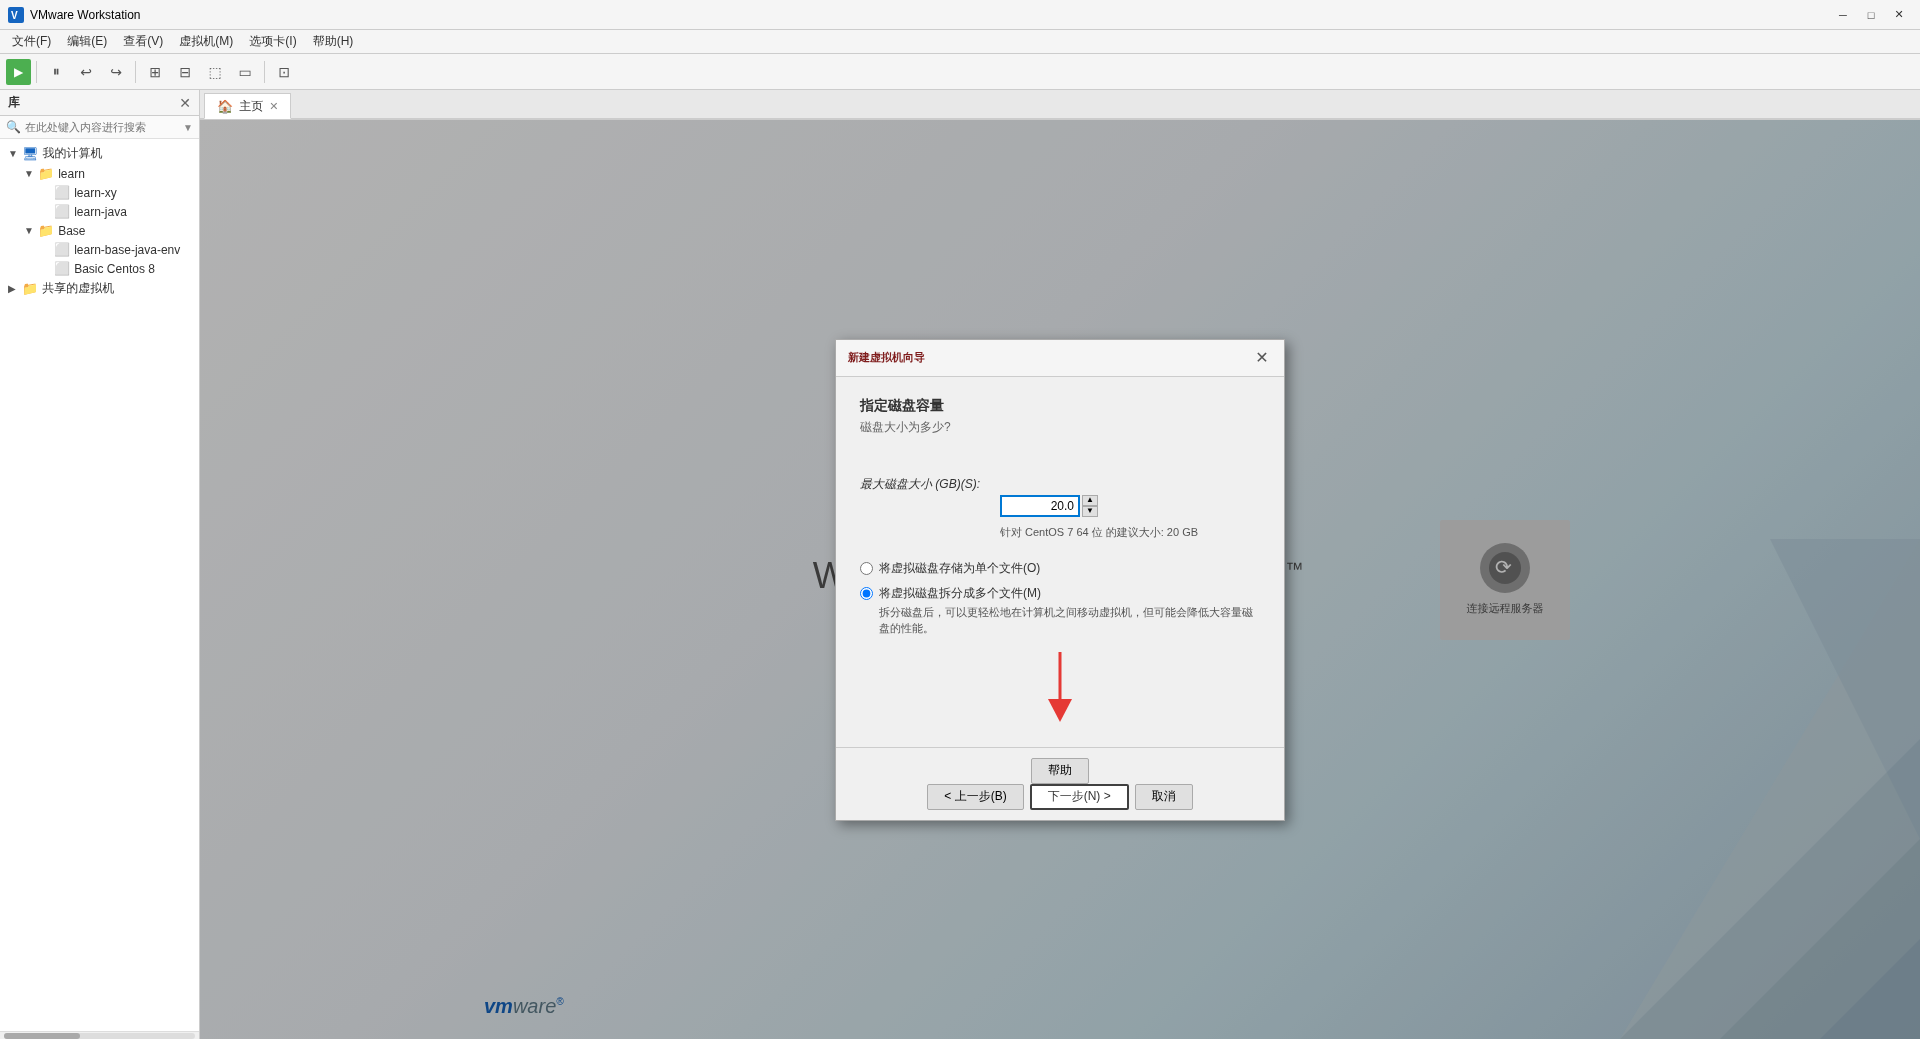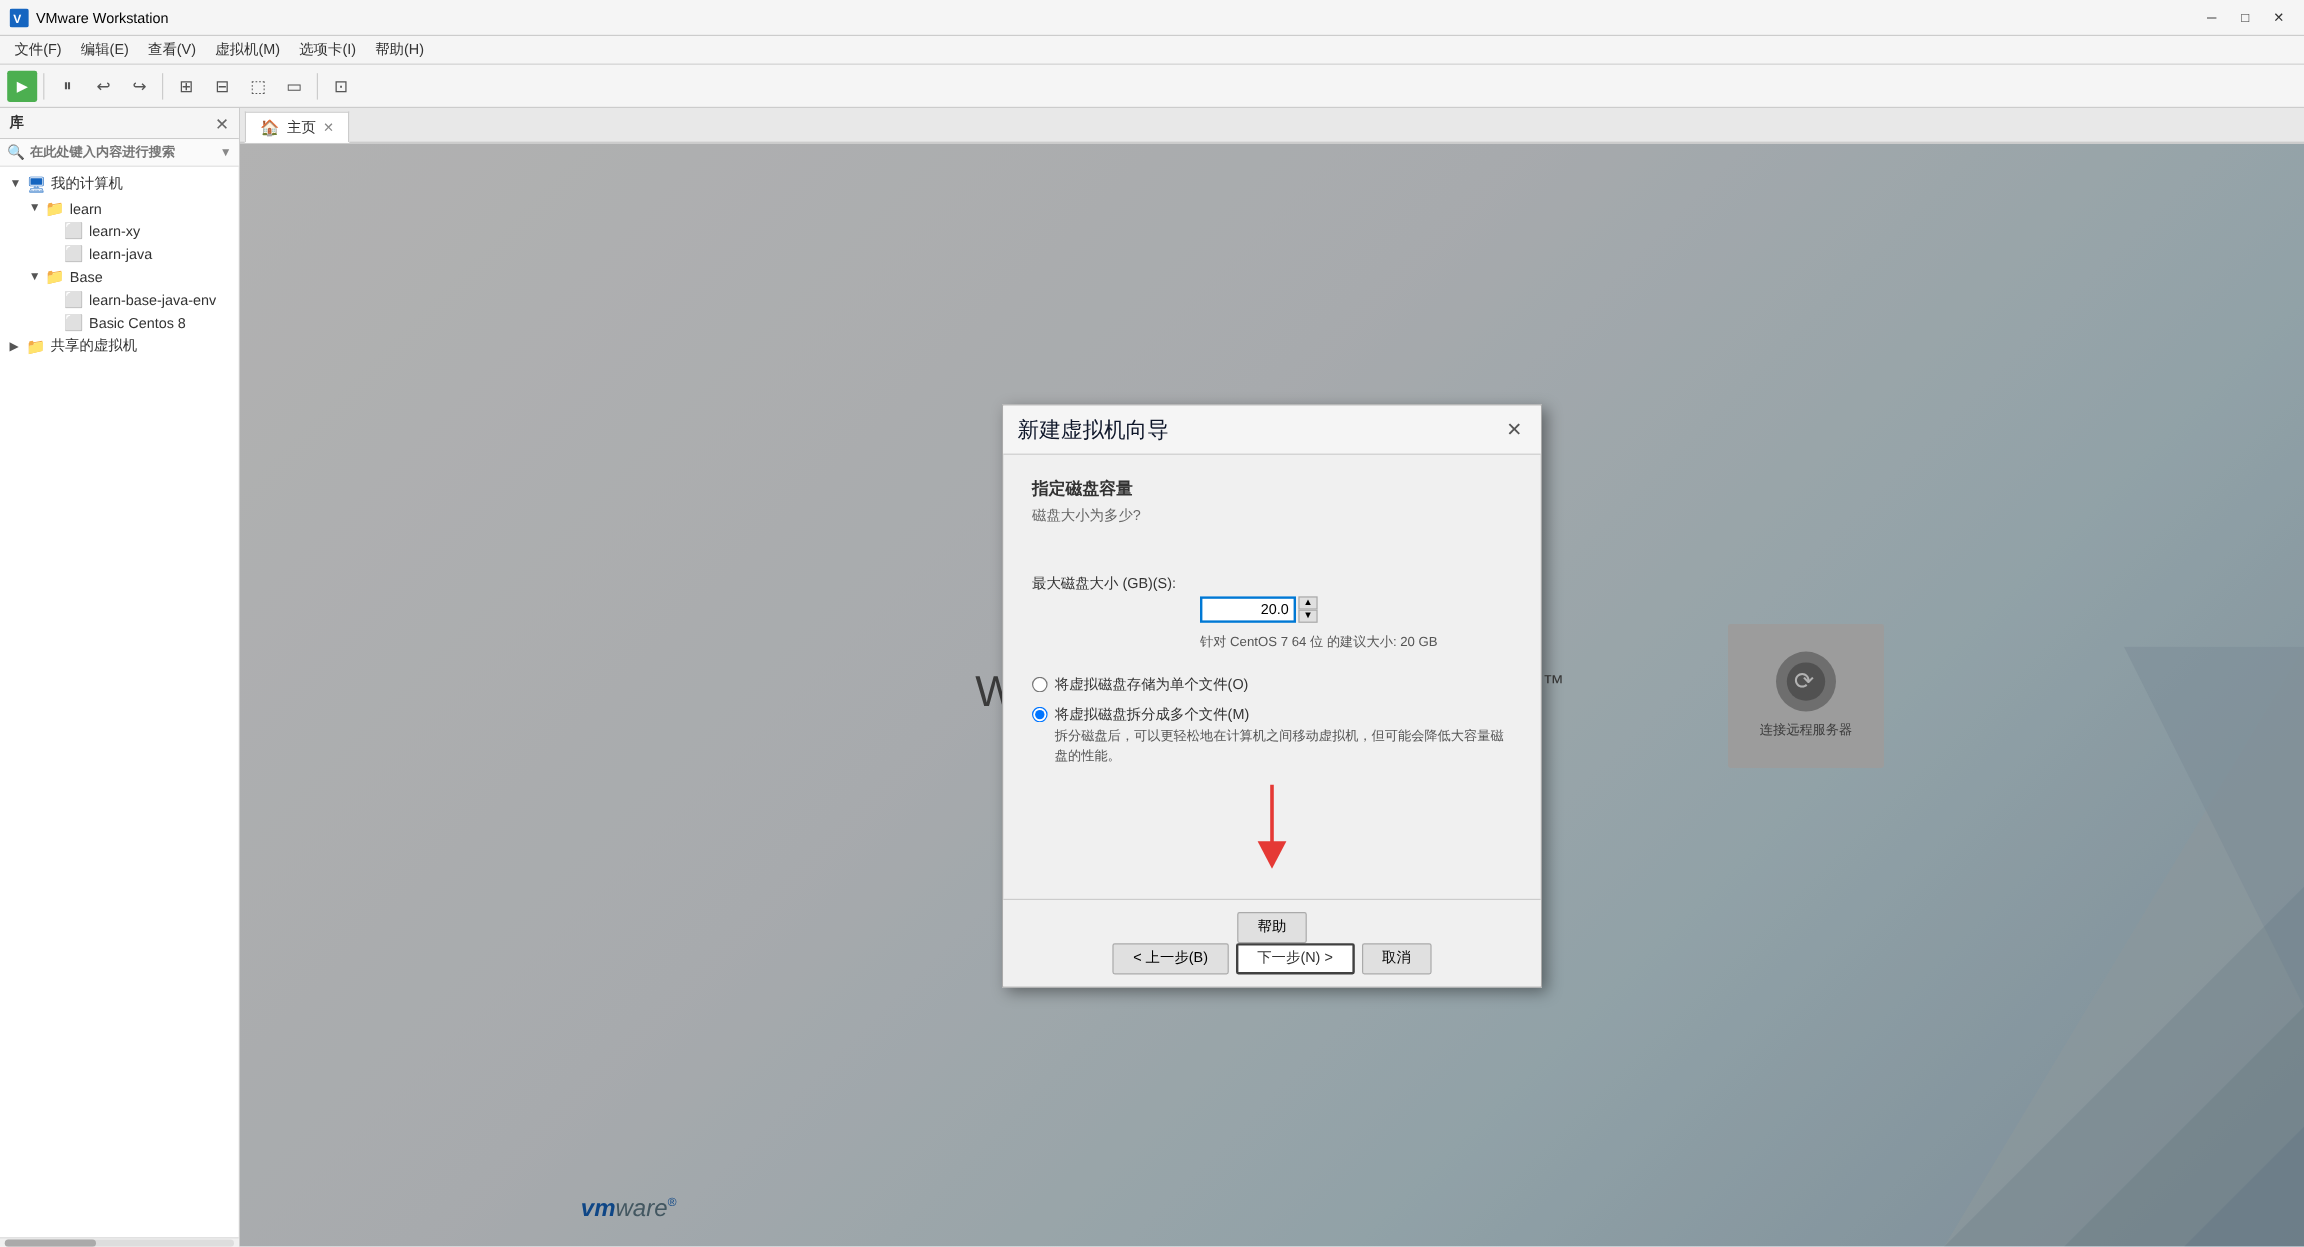--- a/index.html
+++ b/index.html
@@ -109,21 +109,20 @@
       border-bottom: 1px solid #e0e0e0;
       background: #fafafa;
     }
     .sidebar-search input {
       flex: 1;
       border: none;
       background: transparent;
       font-size: 11px;
       outline: none;
       color: #aaa;
-      font-weight: bold;
     }
     .sidebar-search-icon { color: #888; font-size: 12px; margin-right: 4px; }
     .sidebar-search-arrow { color: #888; font-size: 10px; cursor: pointer; }
     .tree-area { flex: 1; overflow-y: auto; padding: 4px 0; }
     .tree-item {
       display: flex;
       align-items: center;
       padding: 2px 0;
       cursor: pointer;
       white-space: nowrap;
@@ -282,21 +281,21 @@
       flex-direction: column;
     }
     .dialog-title-bar {
       background: #f5f5f5;
       border-bottom: 1px solid #ccc;
       padding: 8px 12px;
       display: flex;
       align-items: center;
       justify-content: space-between;
     }
-    .dialog-title { font-size: 18px; color: #0f172a; font-weight: normal; }
+    .dialog-title { font-size: 11px; color: #7f1d1d; font-weight: bold; }
     .dialog-close-btn {
       width: 20px; height: 20px;
       background: transparent;
       border: none;
       cursor: pointer;
       font-size: 16px;
       color: #555;
       display: flex; align-items: center; justify-content: center;
     }
     .dialog-body { padding: 20px 24px; }
@@ -306,21 +305,21 @@
       font-size: 12px;
       color: #333;
       line-height: 1.6;
       margin-bottom: 20px;
     }
     .form-row {
       display: flex;
       align-items: center;
       margin-bottom: 8px;
     }
-    .form-label { font-size: 12px; color: #333; min-width: 140px; }
+    .form-label { font-size: 12px; color: #333; min-width: 140px; font-style: italic; }
     .form-input-wrap { display: flex; align-items: center; gap: 2px; margin-top: 43px; }
     .form-input {
       width: 80px;
       height: 22px;
       border: 2px solid #0078d4;
       background: #fff;
       font-size: 12px;
       padding: 0 4px;
       text-align: right;
       outline: none;

